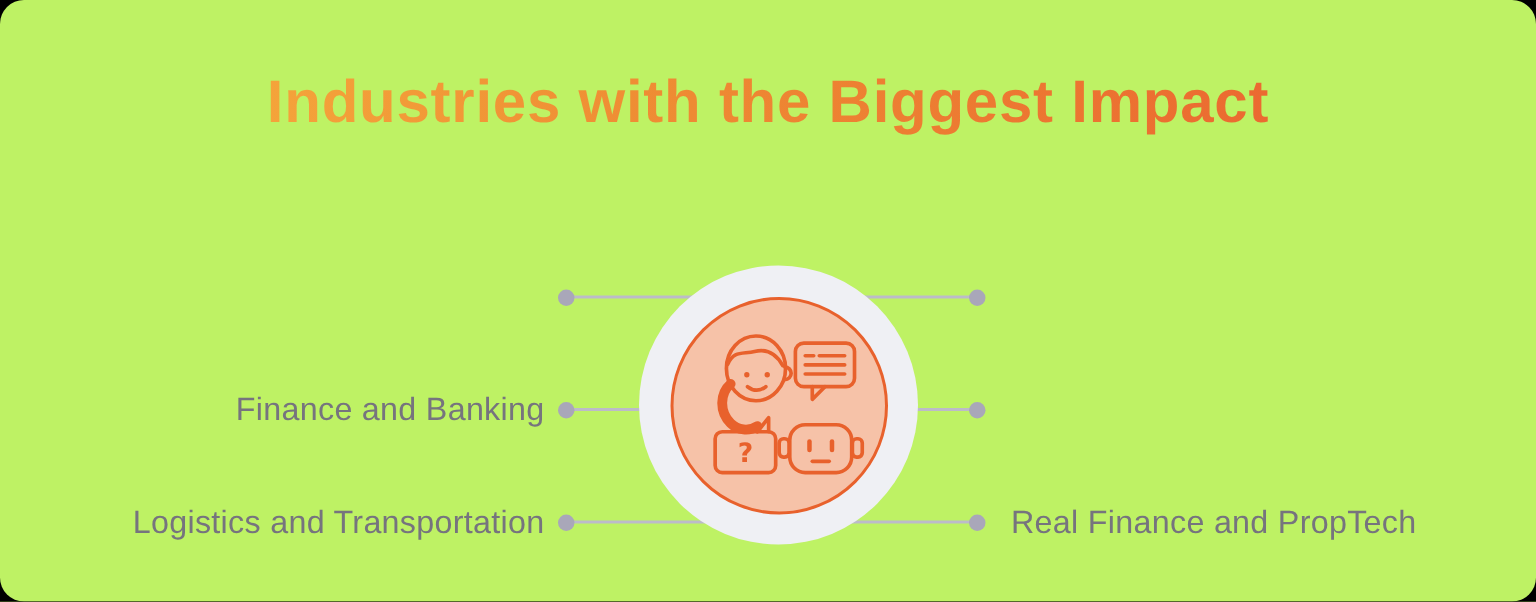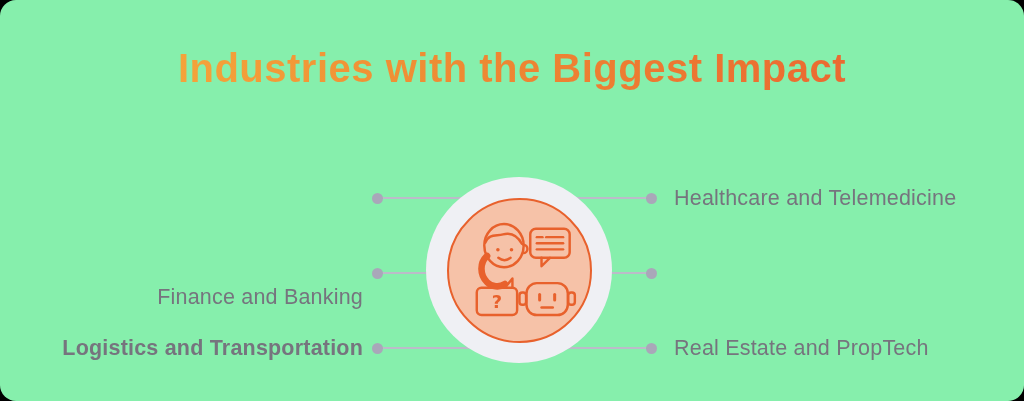--- a/index.html
+++ b/index.html
@@ -1,18 +1,18 @@
 <!DOCTYPE html>
 <html><head>
 <meta charset="utf-8">
 <style>
   html,body{margin:0;padding:0;background:#000;}
   .stage{position:relative;width:1024px;height:401px;font-family:"Liberation Sans",sans-serif;}
   .card{
-    position:absolute;inset:0;background:#86efac;border-radius:16px;overflow:hidden;
+    position:absolute;inset:0;background:#bef264;border-radius:16px;overflow:hidden;
   }
   .title{
     position:absolute;top:44px;left:0;right:0;text-align:center;
     font-size:40px;line-height:49px;font-weight:700;letter-spacing:0.5px;
     color:#EE7A31;
     background:linear-gradient(90deg,#F6AC3D 8%,#EE8A33 45%,#EA5F30 95%);
     -webkit-background-clip:text;background-clip:text;
     -webkit-text-fill-color:transparent;
   }
   .label{
@@ -51,24 +51,23 @@
     <div class="connector-line" style="left:382px;top:272px;width:88px;"></div>
     <div class="connector-dot" style="left:372px;top:267.5px;"></div>
     <div class="connector-line" style="left:566px;top:272px;width:84px;"></div>
     <div class="connector-dot" style="left:646px;top:267.5px;"></div>
 
     <div class="connector-line" style="left:382px;top:347px;width:88px;"></div>
     <div class="connector-dot" style="left:372px;top:342.5px;"></div>
     <div class="connector-line" style="left:566px;top:347px;width:84px;"></div>
     <div class="connector-dot" style="left:646px;top:342.5px;"></div>
 
-    <div class="label left" style="top:259px;margin-top:24px;">Finance and Banking</div>
-    <div class="label left" style="top:334px;font-weight:bold;">Logistics and Transportation</div>
-    <div class="label right" style="top:184px;">Healthcare and Telemedicine</div>
-    <div class="label right" style="top:334px;">Real Estate and PropTech</div>
+    <div class="label left" style="top:259px;">Finance and Banking</div>
+    <div class="label left" style="top:334px;">Logistics and Transportation</div>
+    <div class="label right" style="top:334px;">Real Finance and PropTech</div>
 
     <div class="outer-circle">
       <div class="inner-circle">
         <svg class="icon-svg" width="122" height="122" viewBox="0 0 130 130" fill="none" stroke="#E8612C" stroke-width="2.6" stroke-linecap="round" stroke-linejoin="round">
 
           <g>
             <ellipse cx="49" cy="39" rx="21" ry="23"></ellipse>
             <path d="M29,36 C33,26 40,29 48,27 C56,25 63,28 68,37"></path>
             <circle cx="42.5" cy="43.5" r="1.9" fill="#E8612C" stroke="none"></circle>
             <circle cx="57" cy="43.5" r="1.9" fill="#E8612C" stroke="none"></circle>

